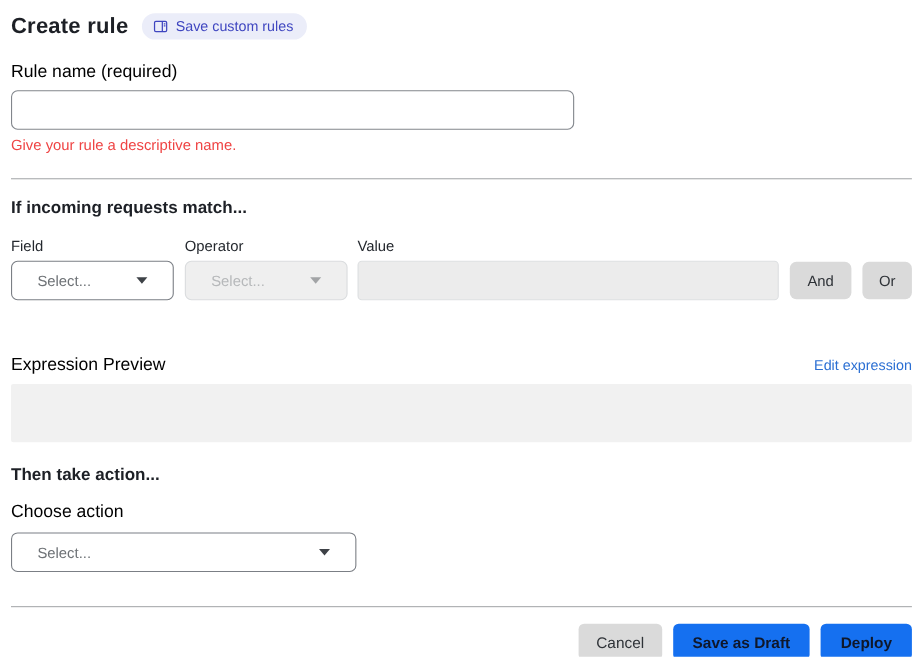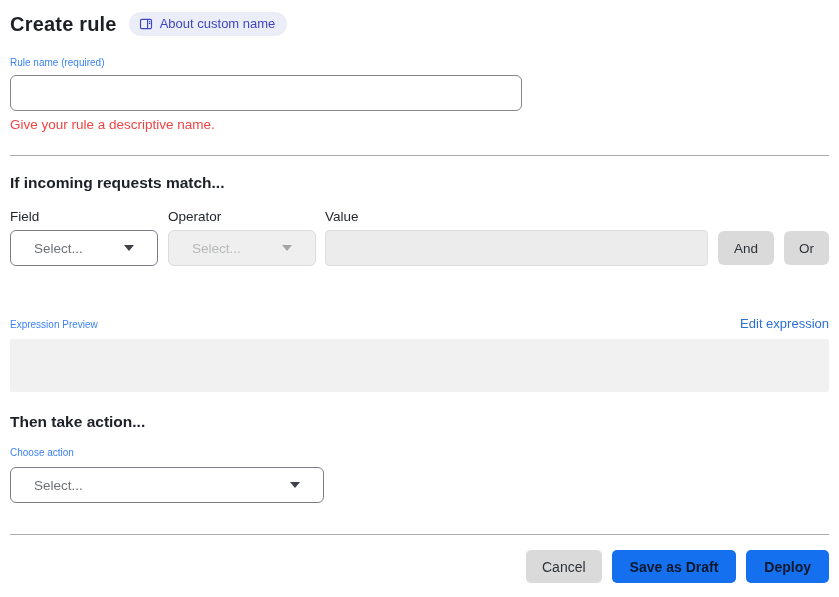--- a/index.html
+++ b/index.html
@@ -18,21 +18,21 @@
   .about-badge {
     display: inline-flex; align-items: center; gap: 7px;
     background: var(--badge-bg); color: var(--badge-text);
     border: none; border-radius: 13px;
     padding: 4px 12px 5px 10px;
     font-size: 13px; font-family: inherit; cursor: pointer;
   }
   .about-badge svg { display: block; }
 
   
-  .field-label { font-size: 10px; color: #3b82f6; }
+  .field-label { font-size: 16px; color: #000000; }
   .rule-name-block { margin-top: 21px; }
   .text-input {
     display: block; margin-top: 7px;
     width: 512px; height: 36px;
     border: 1px solid #82868c; border-radius: 6px;
     padding: 0 10px; font-size: 13.5px; font-family: inherit;
     background: #fff; color: #24282e; outline: none;
   }
   .help-text { margin-top: 6px; font-size: 13.5px; color: #ef4444; }
 
@@ -113,21 +113,21 @@
     <div class="page-title">Create rule</div>
     <button class="about-badge">
       <span>
         <svg width="14" height="14" viewBox="0 0 16 16" fill="none" stroke="#3f46c0" stroke-width="1.3">
           <rect x="1.7" y="2.7" width="12.6" height="10.6" rx="1.4"></rect>
           <line x1="9.8" y1="2.7" x2="9.8" y2="13.3"></line>
           <line x1="11.3" y1="5.4" x2="13" y2="5.4"></line>
           <line x1="11.3" y1="7.4" x2="13" y2="7.4"></line>
         </svg>
       </span>
-      <span>About custom name</span>
+      <span>Save custom rules</span>
     </button>
   </div>
 
   <div class="rule-name-block">
     <div class="field-label">Rule name (required)</div>
     <input class="text-input" type="text" value="" style="">
     <div class="help-text">Give your rule a descriptive name.</div>
   </div>
 
   <div class="divider"></div>

